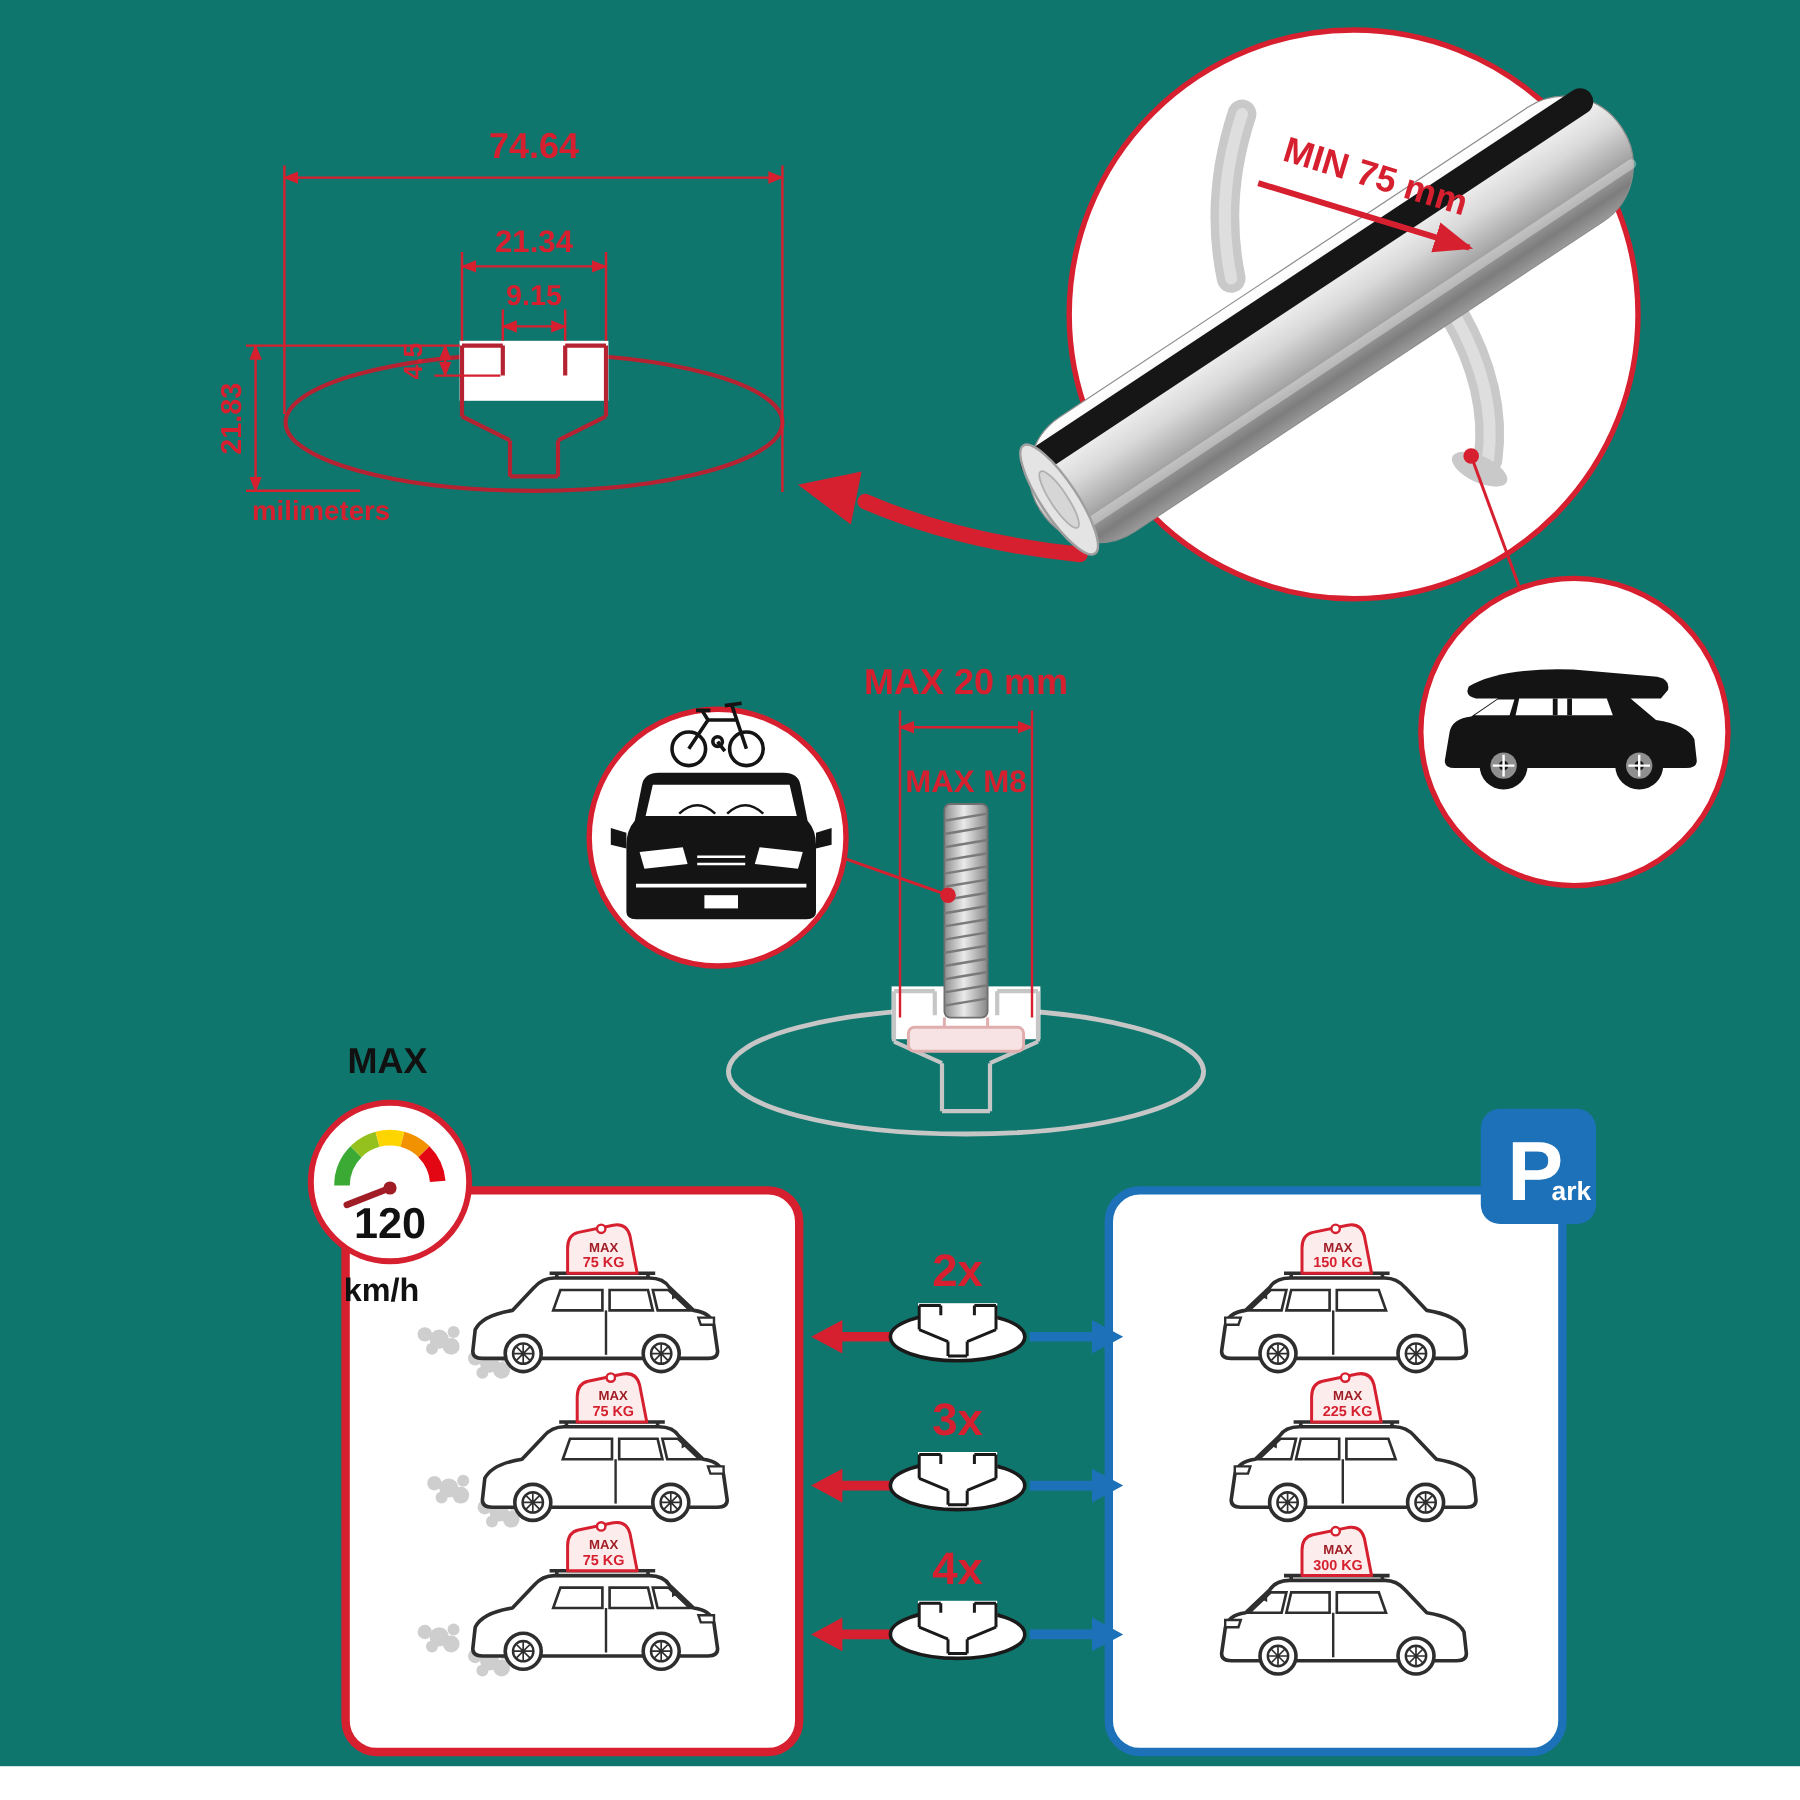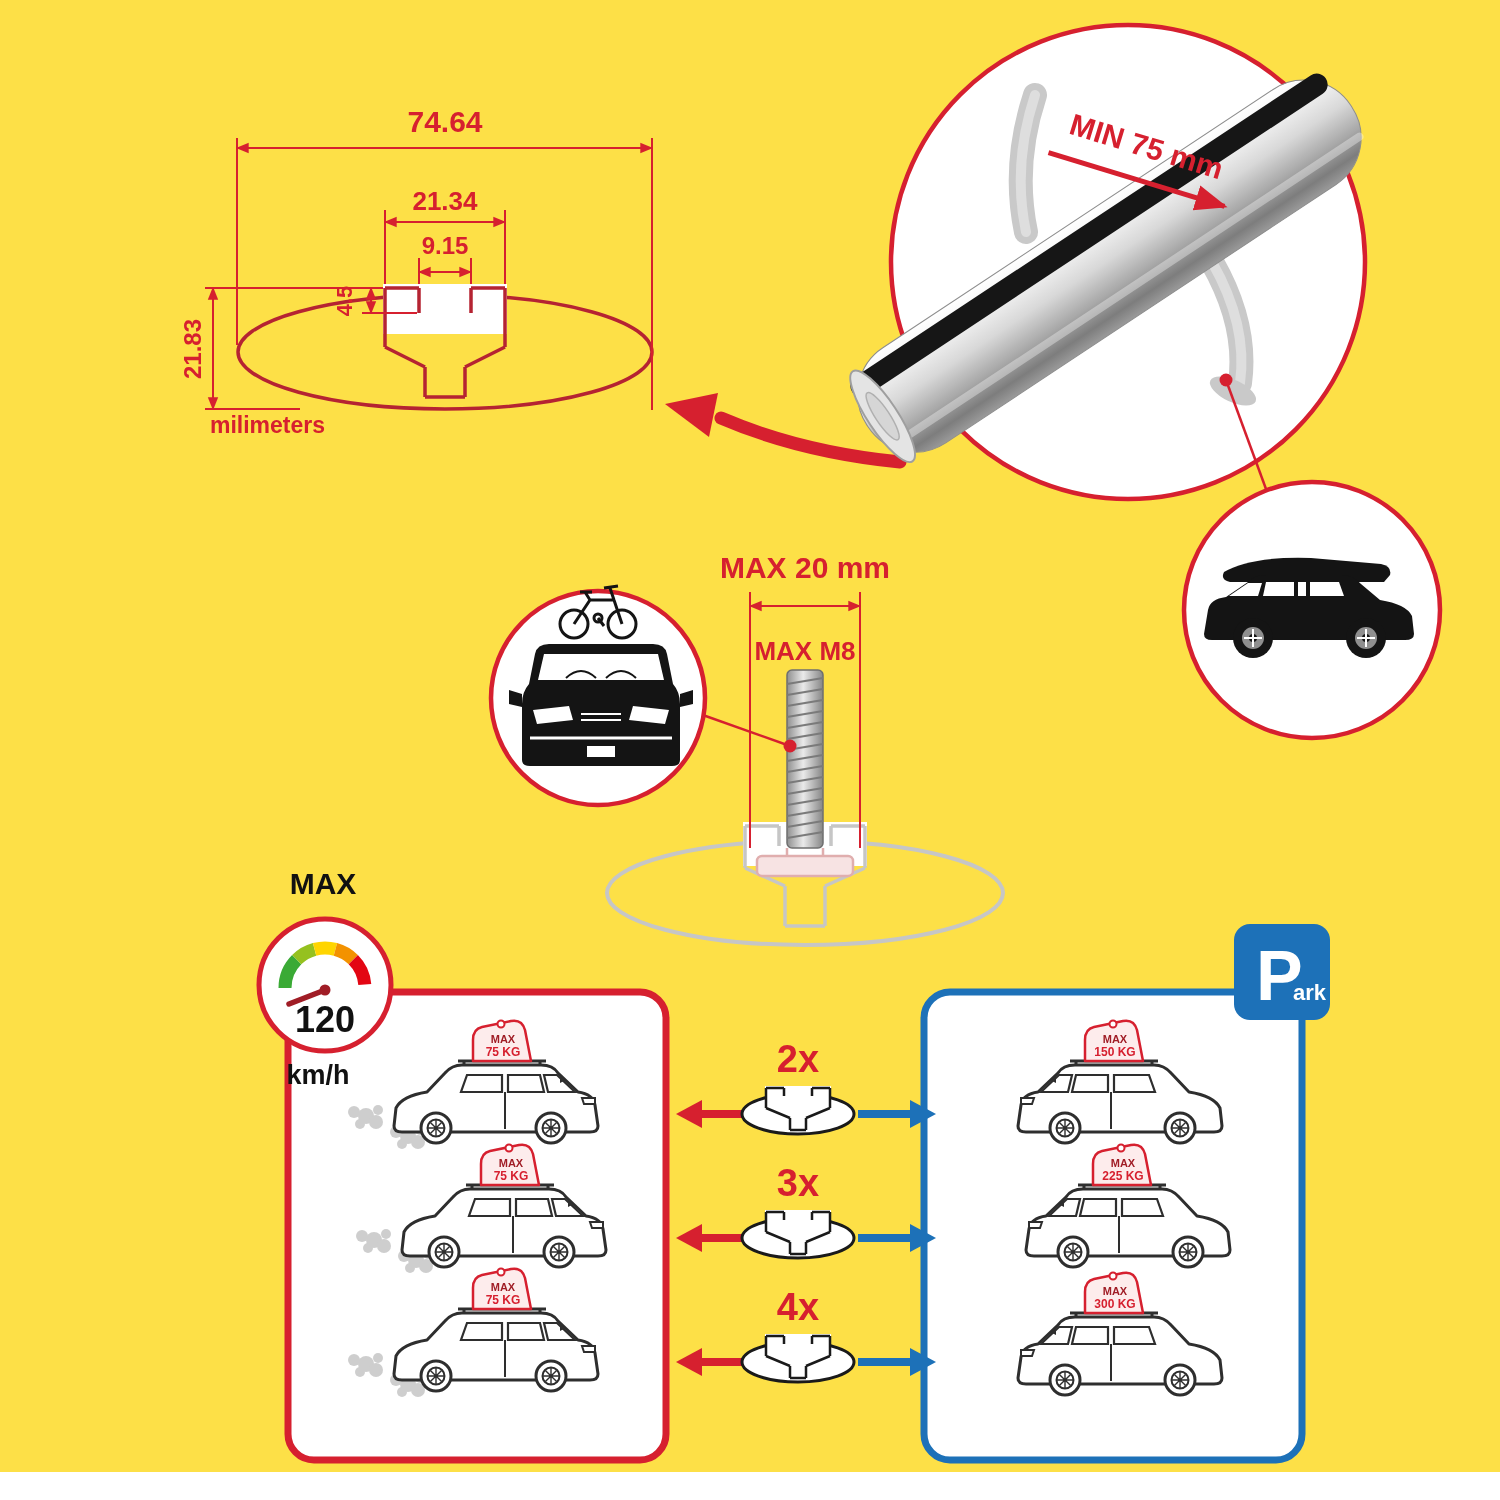--- a/index.html
+++ b/index.html
@@ -1,16 +1,16 @@
 <!DOCTYPE html>
 <html><head>
 <meta charset="utf-8">
 <style>
   html,body{margin:0;padding:0;background:#fff;}
-  .canvas{position:relative;width:1500px;height:1472px;background:#fde047;overflow:hidden;
+  .canvas{position:relative;width:1500px;height:1472px;background:#0f766e;overflow:hidden;
           font-family:"Liberation Sans",sans-serif;text-decoration:underline;}
   svg{font-family:"Liberation Sans",sans-serif;}
   text{user-select:none;}
 </style>
 </head>
 <body>
 
 <div class="canvas">
 <svg width="1500" height="1500" viewBox="0 0 1500 1500">
   <defs>

